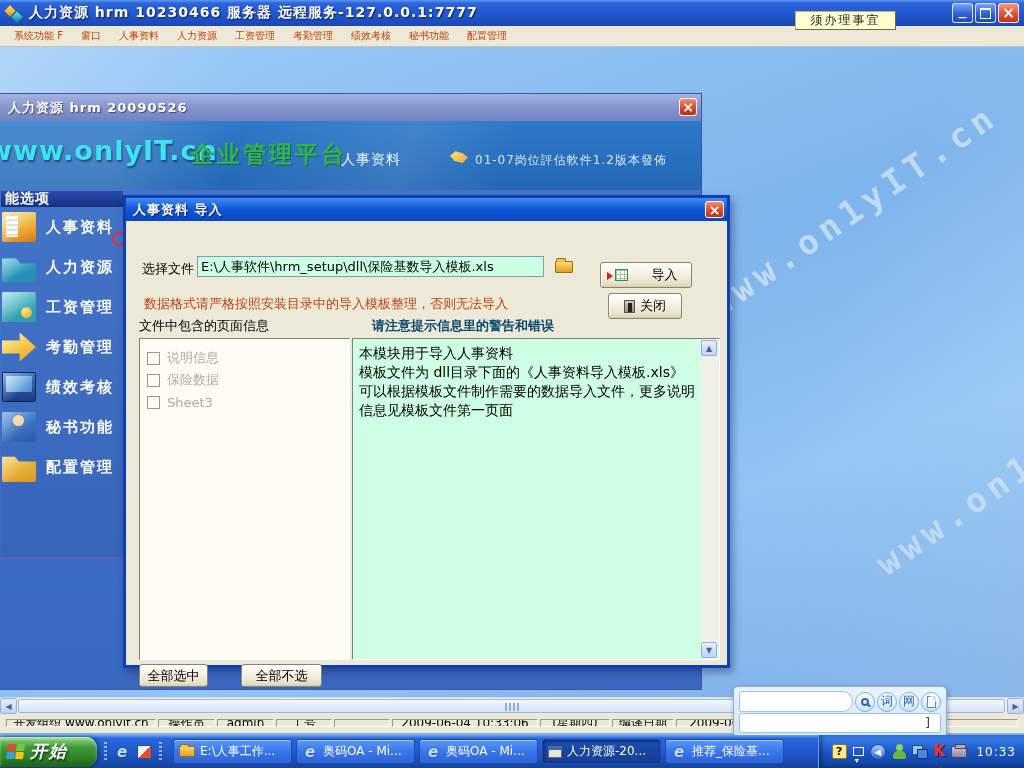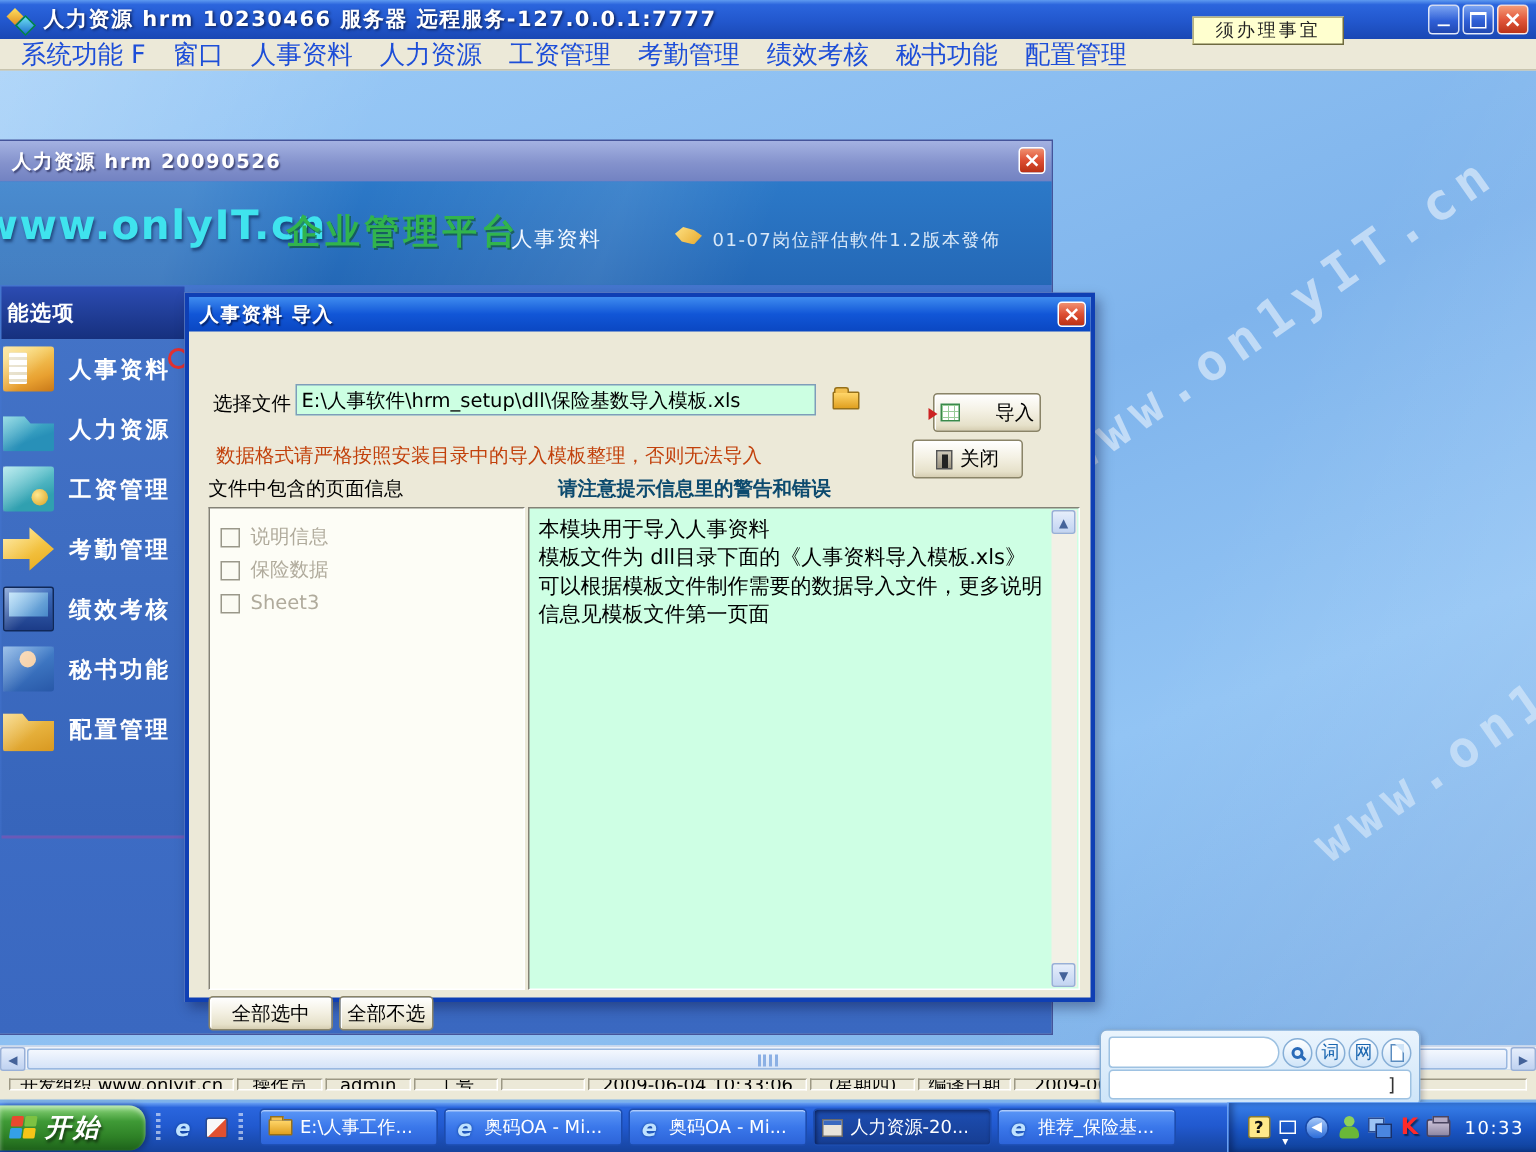--- a/index.html
+++ b/index.html
@@ -21,21 +21,21 @@
     display:flex;align-items:center;justify-content:center;color:#fff;font-size:12px;font-weight:bold;}
   .winbtn.b-min,.winbtn.b-max{background:linear-gradient(180deg,#7ba4f2 0%,#2f5fd6 55%,#2148b2 100%);}
   .winbtn.b-close{background:linear-gradient(180deg,#f49a76 0%,#e2583c 50%,#bc3318 100%);}
   .winbtn.b-min::before{content:'—';font-size:9px;margin-top:7px;}
   .winbtn.b-max::before{content:'';width:9px;height:8px;border:1px solid #fff;border-top:2px solid #fff;background:transparent;}
   .winbtn.b-close::before{content:'×';font-size:15px;line-height:1;}
 
   
   .menubar{position:absolute;left:0;top:26px;width:1024px;height:21px;z-index:29;
     background:#ece9d8;border-bottom:1px solid #c8c4ae;display:flex;align-items:center;padding-left:5px;
-    font-size:17px;color:#1d4ed8;}
+    font-size:10px;color:#c2410c;}
   .menuitem{padding:0 9px;white-space:nowrap;}
 
   
   .badge{position:absolute;left:795px;top:11px;width:101px;height:19px;z-index:40;
     background:#ffffcf;border:1px solid #b8b27c;border-right-color:#6e6a40;border-bottom-color:#6e6a40;
     font-size:12px;color:#222;display:flex;align-items:center;justify-content:center;letter-spacing:2px;}
 
   
   .mdi{position:absolute;left:0;top:47px;width:1024px;height:650px;overflow:hidden;z-index:1;
     background:
@@ -67,21 +67,21 @@
   .platform{position:absolute;left:192px;top:18px;font-size:23px;font-weight:bold;color:#31b44d;
     letter-spacing:3px;text-shadow:1px 1px 0 rgba(10,80,30,.6);}
   .module{position:absolute;left:342px;top:30px;font-size:14px;color:#f2f8ff;letter-spacing:1px;}
   .handshake-ic{position:absolute;left:451px;top:29px;width:18px;height:13px;
     background:linear-gradient(135deg,#ffe387,#e8a92c);clip-path:polygon(0 45%,30% 10%,70% 25%,100% 55%,70% 100%,25% 85%);}
   .announce{position:absolute;left:476px;top:31px;font-size:12px;color:#d9e8f7;letter-spacing:1px;}
 
   
   .sidebar{position:absolute;left:2px;top:97px;width:122px;height:368px;
     background:linear-gradient(180deg,#4474c8 0%,#3765bb 100%);border-bottom:2px solid #6a5ab8;}
-  .sb-header{height:35px;background:linear-gradient(180deg,#2c4cb2 0%,#16307e 100%);
+  .sb-header{height:16px;background:linear-gradient(180deg,#2c4cb2 0%,#16307e 100%);
     display:flex;align-items:center;padding-left:4px;color:#fff;font-weight:bold;font-size:14px;letter-spacing:1px;}
   .sb-item{height:40px;display:flex;align-items:center;}
   .sb-label{margin-left:10px;color:#fff;font-weight:bold;font-size:15px;letter-spacing:2px;white-space:nowrap;}
   .si{width:34px;height:30px;position:relative;flex:0 0 34px;margin-left:1px;border-radius:2px;}
   .si::after{content:'';position:absolute;inset:0;background:linear-gradient(135deg,rgba(255,255,255,.45),rgba(255,255,255,0) 60%);}
   .si1{background:linear-gradient(160deg,#f8d468 20%,#e8a030 70%,#c87818);}
   .si1::before{content:'';position:absolute;left:4px;top:4px;width:12px;height:21px;border-radius:1px;
     background:repeating-linear-gradient(180deg,#fff 0 3px,#e4dcc4 3px 5px);}
   .si2{background:linear-gradient(160deg,#70d8e0,#2890b8 70%);clip-path:polygon(0 22%,42% 22%,54% 38%,100% 38%,100% 100%,0 100%);}
   .si3{background:linear-gradient(160deg,#88dce2,#30a0b0 72%);}
@@ -110,21 +110,21 @@
   .file-input{position:absolute;left:71px;top:58px;width:347px;height:21px;background:#ccffe2;
     border:1px solid #7f9db9;font-size:13px;padding:1px 3px;color:#000;
     font-family:"DejaVu Sans","Liberation Sans",sans-serif;}
   .icon-folder{position:absolute;left:429px;top:63px;width:18px;height:12px;
     background:linear-gradient(#ffd66a,#e0a020);border:1px solid #96701a;border-radius:1px;}
   .icon-folder::before{content:'';position:absolute;top:-4px;left:0;width:8px;height:3px;
     background:#f2c050;border:1px solid #96701a;border-bottom:none;border-radius:2px 2px 0 0;}
   .btn{background:linear-gradient(180deg,#ffffff 0%,#f4f1e4 45%,#e6e1ca 85%,#d6ceb2 100%);
     border:1px solid #8a8468;border-radius:3px;font-size:13px;color:#000;
     display:flex;align-items:center;justify-content:center;gap:5px;box-shadow:inset 1px 1px 0 #fff;}
-  .btn-import{position:absolute;left:496px;top:64px;width:72px;height:26px;gap:24px;}
+  .btn-import{position:absolute;left:474px;top:64px;width:92px;height:26px;gap:24px;}
   .btn-closed{position:absolute;left:482px;top:95px;width:74px;height:26px;}
   .icon-import{width:13px;height:12px;position:relative;background:#fff;border:1px solid #3a8a4a;
     background-image:linear-gradient(#9c9 1px,transparent 1px),linear-gradient(90deg,#9c9 1px,transparent 1px);
     background-size:4px 4px;}
   .icon-import::before{content:'';position:absolute;left:-9px;top:2px;border:4px solid transparent;border-left:6px solid #c22;}
   .icon-exit{width:11px;height:13px;position:relative;background:linear-gradient(#cfc8b8,#9a927e);border:1px solid #555;}
   .icon-exit::before{content:'';position:absolute;right:2px;top:2px;width:4px;height:9px;background:#222;}
   .hint-blue{left:18px;top:97px;color:#c2410c;}
   .hint-black{left:13px;top:119px;}
   .hint-red{left:246px;top:119px;color:#0c4a6e;font-weight:bold;}
@@ -134,22 +134,22 @@
   .cb{width:13px;height:13px;background:#fbfbf3;border:1px solid #9a988a;flex:0 0 13px;}
   .sheet-label{font-size:13px;color:#b0ab9c;white-space:nowrap;}
   .infopanel{position:absolute;left:226px;top:140px;width:368px;height:322px;background:#ceffe4;
     border:1px solid;border-color:#848276 #fff #fff #848276;}
   .info-text{position:absolute;left:6px;top:5px;right:22px;font-size:14px;color:#000;line-height:19px;}
   .vscroll{position:absolute;right:1px;top:1px;bottom:1px;width:17px;background:#f2f0e6;}
   .vs-btn{position:absolute;left:0;width:16px;height:16px;border:1px solid #98b0d8;border-radius:2px;
     background:linear-gradient(180deg,#e6eefb,#c2d4f2);color:#44639a;font-size:8px;
     display:flex;align-items:center;justify-content:center;}
   .vs-up{top:0;}  .vs-down{bottom:0;}
-  .btn-selall{position:absolute;left:13px;top:466px;width:83px;height:23px;}
-  .btn-selnone{position:absolute;left:100px;top:466px;width:63px;height:23px;font-family:Liberation Serif, serif;}
+  .btn-selall{position:absolute;left:13px;top:466px;width:69px;height:23px;}
+  .btn-selnone{position:absolute;left:115px;top:466px;width:81px;height:23px;font-family:Liberation Serif, serif;}
 
   
   .hscroll{position:absolute;left:0;top:697px;width:1024px;height:16px;background:#eef3fb;z-index:8;border-top:1px solid #cfd9ea;}
   .hs-btn{position:absolute;top:0;width:17px;height:16px;border:1px solid #98b0d8;border-radius:2px;
     background:linear-gradient(180deg,#e6eefb,#bfd2f1);color:#44639a;font-size:8px;
     display:flex;align-items:center;justify-content:center;}
   .hs-left{left:0;}  .hs-right{right:0;}
   .hs-thumb{position:absolute;left:18px;top:1px;width:987px;height:14px;border:1px solid #9ab8e0;border-radius:2px;
     background:linear-gradient(180deg,#f4f8fe,#d5e3f8);}
   .hs-grip{position:absolute;left:50%;top:3px;width:14px;height:8px;margin-left:-7px;

